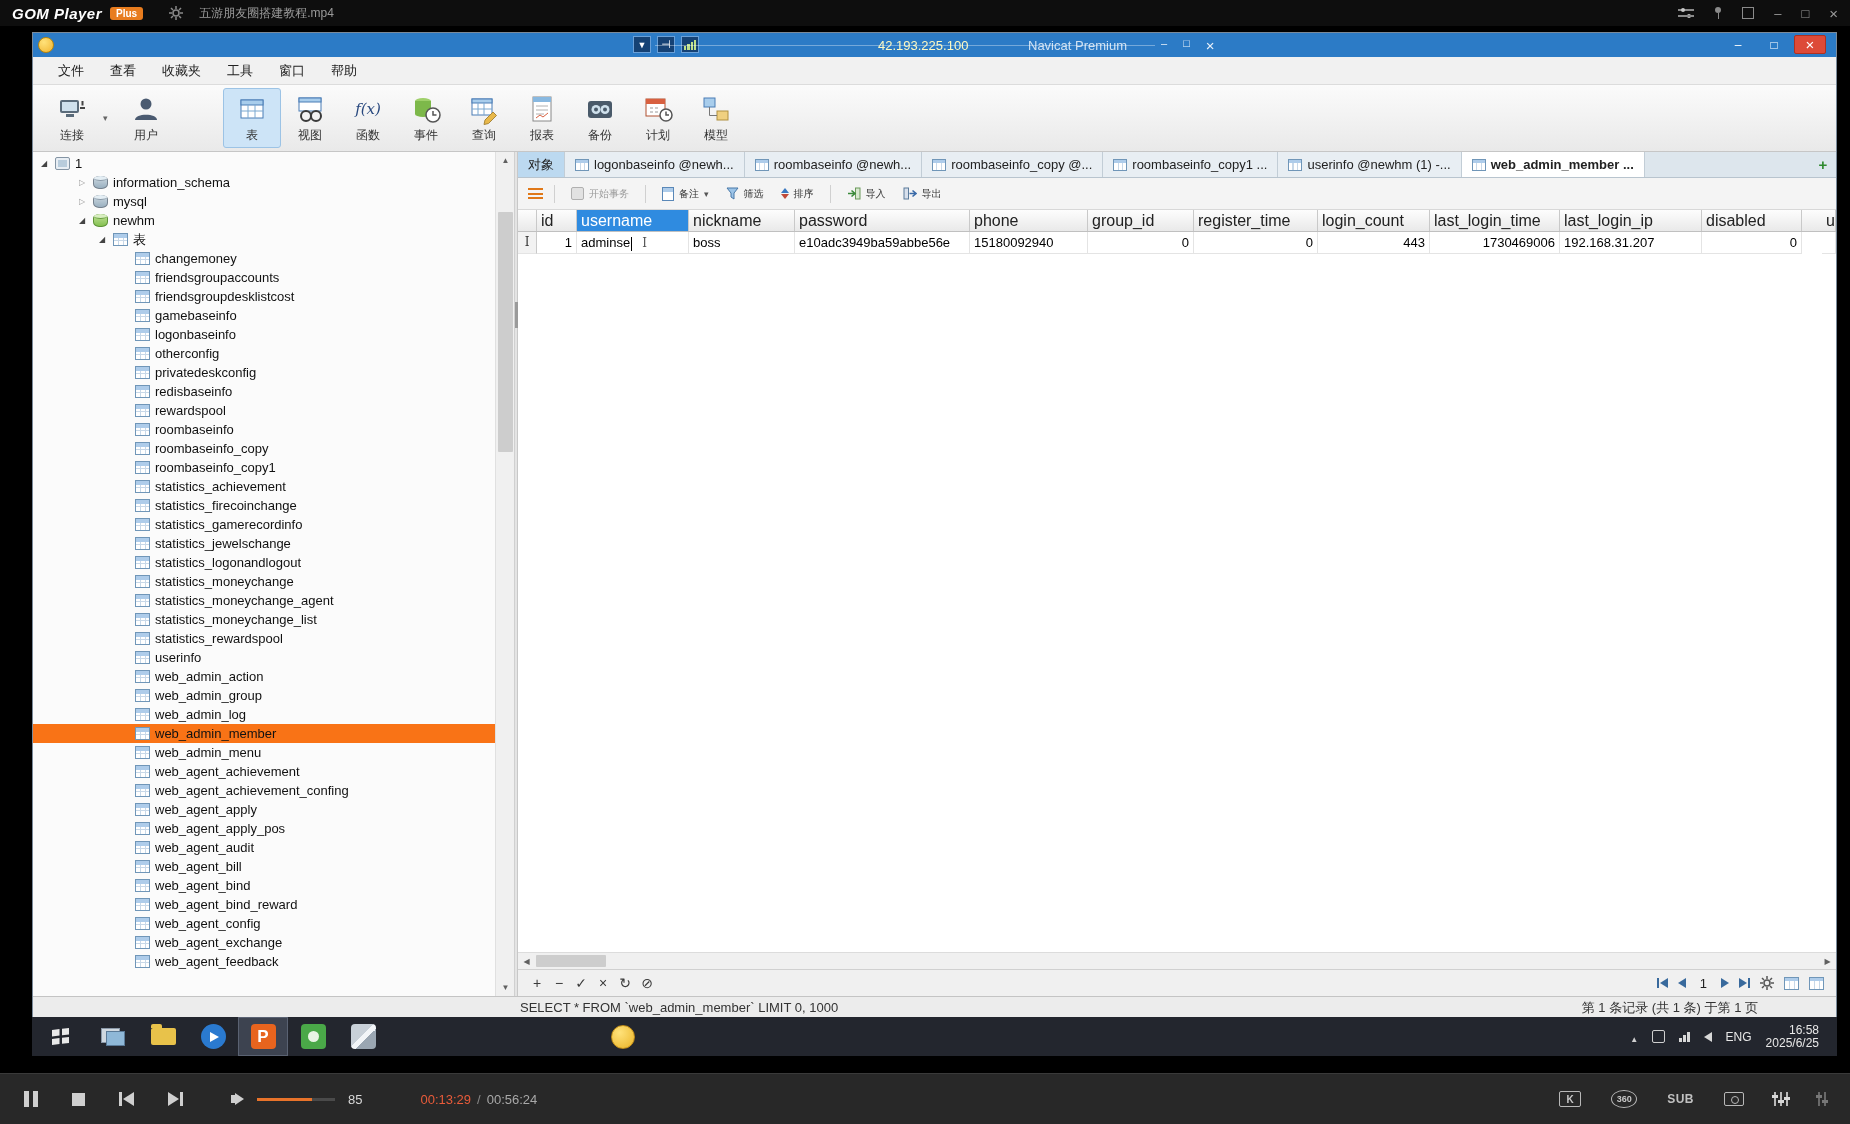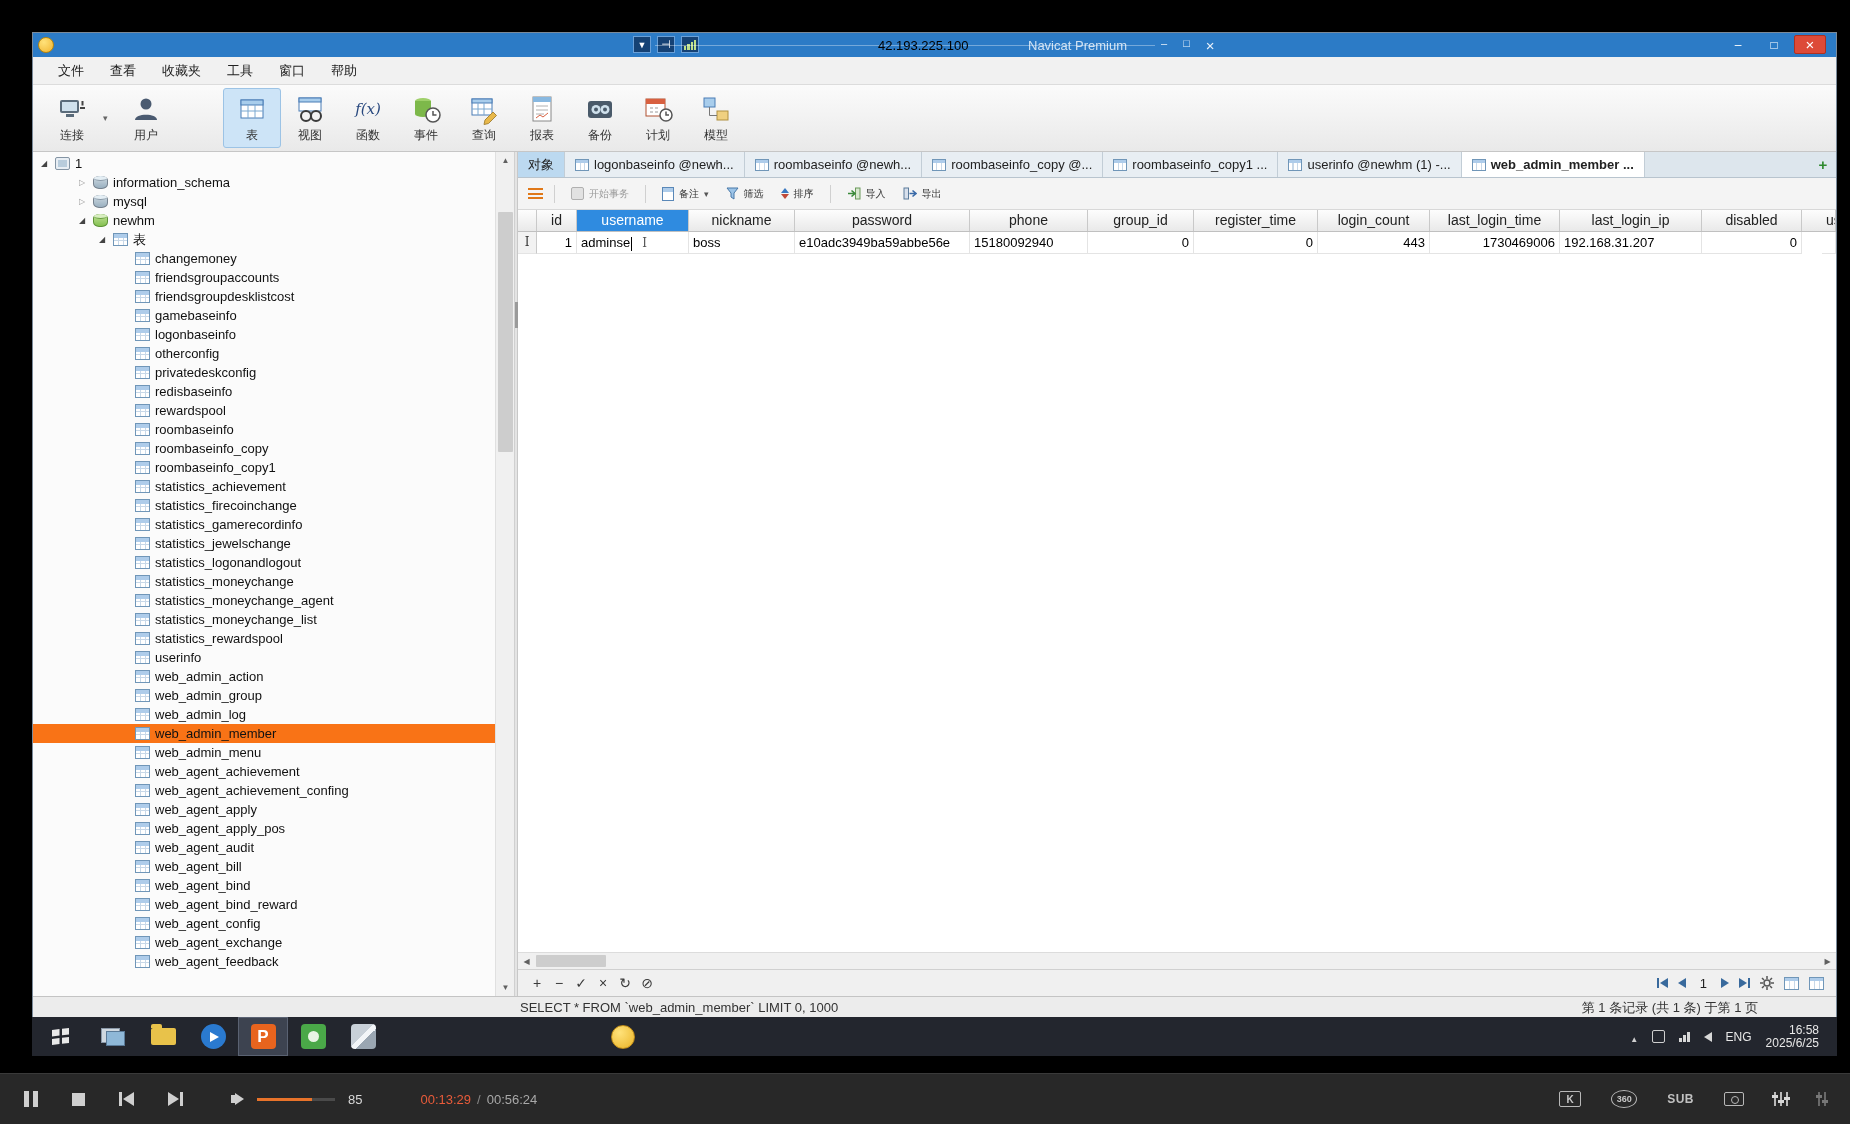--- a/index.html
+++ b/index.html
@@ -37,21 +37,21 @@
   .nv-title { height:24px; background:#2c7bc6; position:relative; display:flex; align-items:center; }
   .nv-appicon { position:absolute; left:5px; top:4px; width:16px; height:16px; border-radius:50%;
     background:radial-gradient(circle at 35% 30%, #ffe27a, #f0b430); border:1px solid #b8860b; }
   .ov-ctrls { position:absolute; left:600px; top:3px; display:flex; gap:6px; }
   .ov-box { width:18px; height:17px; background:rgba(18,56,102,.85); border:1px solid #6aa0d8;
     color:#fff; font-size:9px; display:flex; align-items:center; justify-content:center; }
   .ov-down::before { content:"▼"; } .ov-pin::before { content:"⊣"; font-size:11px; }
   .ov-signal { display:flex; align-items:flex-end; gap:1px; padding:2px; }
   .ov-signal i { width:2.5px; background:#bfe08a; display:block; }
   .ov-strike { position:absolute; left:622px; top:12px; width:500px; height:1px; background:rgba(255,255,255,.35); }
-  .nv-title-ip { position:absolute; left:845px; color:#000000; font-size:13px; }
+  .nv-title-ip { position:absolute; left:845px; color:#fef9c3; font-size:13px; }
   .nv-title-app { position:absolute; left:995px; color:rgba(255,255,255,.78); font-size:13px; }
   .mid-ctrls { position:absolute; left:1128px; display:flex; gap:16px; color:#eaf2fa; font-size:11px; }
   .win-ctrls { position:absolute; right:10px; top:2px; display:flex; gap:4px; }
   .wc-btn { width:32px; height:19px; display:flex; align-items:center; justify-content:center;
     color:#fff; font-size:12px; }
   .wc-close { background:#dd4a38; border:1px solid #b03020; border-radius:2px; }
 
   .nv-menu { height:28px; background:#f1f1f1; border-bottom:1px solid #dcdcdc; display:flex;
     align-items:center; padding-left:12px; }
   .menu-item { font-size:13px; color:#222; padding:0 13px; }
@@ -129,22 +129,22 @@
   .note-ic { width:12px; height:14px; border:1px solid #5a88b8; background:linear-gradient(#aeccea 0 4px, #fff 4px); }
   .dd-caret::before { content:"▾"; font-size:9px; color:#555; }
   .sort-ic { display:flex; flex-direction:column; gap:1px; }
   .sort-ic .up { width:0; height:0; border-left:4px solid transparent; border-right:4px solid transparent;
     border-bottom:5px solid #3a78c0; }
   .sort-ic .dn { width:0; height:0; border-left:4px solid transparent; border-right:4px solid transparent;
     border-top:5px solid #c04a3a; }
 
   .grid-head { height:22px; display:flex; background:linear-gradient(#fdfdfd,#e9e9e9);
     border-bottom:1px solid #c0c0c0; }
-  .gh { border-right:1px solid #c9c9c9; font-size:14px; color:#222; line-height:21px; padding:0 4px;
-    overflow:hidden; white-space:nowrap; flex:none;text-align:center; }
+  .gh { border-right:1px solid #c9c9c9; font-size:16px; color:#222; line-height:21px; padding:0 4px;
+    overflow:hidden; white-space:nowrap; flex:none; }
   .gh.hl { background:#2f8be0; color:#fff; }
   .grid-row { height:22px; display:flex; background:#fff; }
   .gc { border-right:1px solid #e4e4e4; border-bottom:1px solid #e4e4e4; font-size:13px; color:#000;
     line-height:21px; padding:0 4px; overflow:hidden; white-space:nowrap; flex:none; position:relative; }
   .num { text-align:right; }
   .c-gut { width:19px; } .c-id { width:40px; } .c-username { width:112px; } .c-nickname { width:106px; }
   .c-password { width:175px; } .c-phone { width:118px; } .c-groupid { width:106px; } .c-regtime { width:124px; }
   .c-logincount { width:112px; } .c-lastlogintime { width:130px; } .c-lastloginip { width:142px; }
   .c-disabled { width:100px; } .c-user { flex:1 !important; width:auto;margin-left:20px; }
   .gut-cell { background:#f2f2f2; border-right:1px solid #c9c9c9; text-align:center;
@@ -266,20 +266,42 @@
   .eq-ic i:nth-child(1)::after { top:3px; } .eq-ic i:nth-child(2)::after { top:8px; } .eq-ic i:nth-child(3)::after { top:5px; }
   .edge-ic { opacity:.45; }
 
   svg { display:block; }
 </style>
 </head>
 <body>
 
 <div class="screen">
 
+  <div class="gom-top">
+    <span class="gom-logo">GOM Player</span>
+    <span class="gom-badge">Plus</span>
+    <span class="gom-gear">
+      <svg width="14" height="14" viewBox="0 0 14 14">
+          <circle cx="7" cy="7" r="3" fill="none" stroke="#8a8a8a" stroke-width="1.5"></circle>
+          <path d="M7 0v3M7 11v3M0 7h3M11 7h3M2 2l2 2M10 10l2 2M12 2l-2 2M4 10l-2 2" stroke="#8a8a8a" stroke-width="1.5"></path>
+        </svg>
+    </span>
+    <span class="gom-file">五游朋友圈搭建教程.mp4</span>
+    <div class="gom-top-right">
+      <span class="tune-ic">
+          <i></i>
+          <b></b>
+        </span>
+      <span class="pin-ic"></span>
+      <span class="expand-ic"></span>
+      <span class="glyph-btn min-glyph"></span>
+      <span class="glyph-btn max-glyph"></span>
+      <span class="glyph-btn close-glyph"></span>
+    </div>
+  </div>
 
   <div class="video">
 
     <div class="nv">
 
       <div class="nv-title">
         <span class="nv-appicon"></span>
         <div class="ov-ctrls">
           <span class="ov-box ov-down"></span>
           <span class="ov-box ov-pin"></span>

